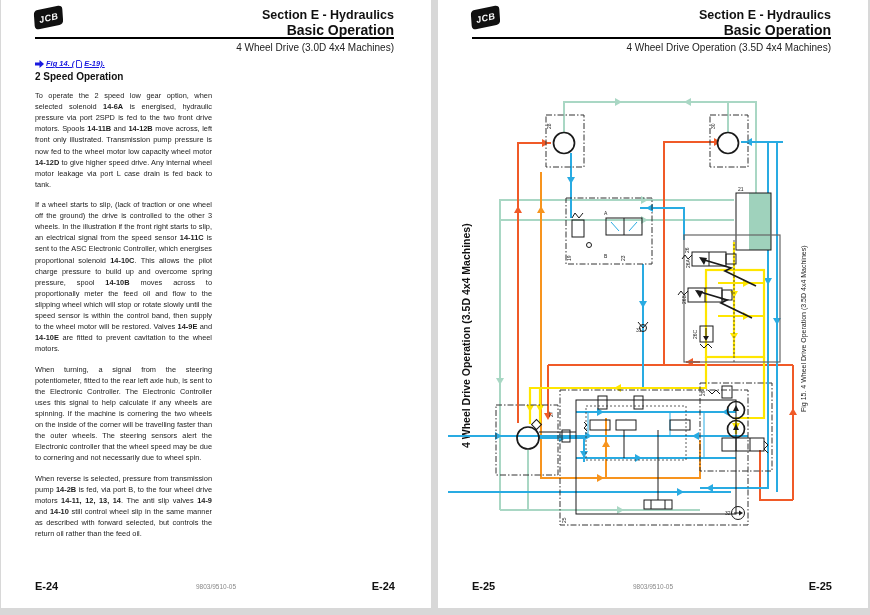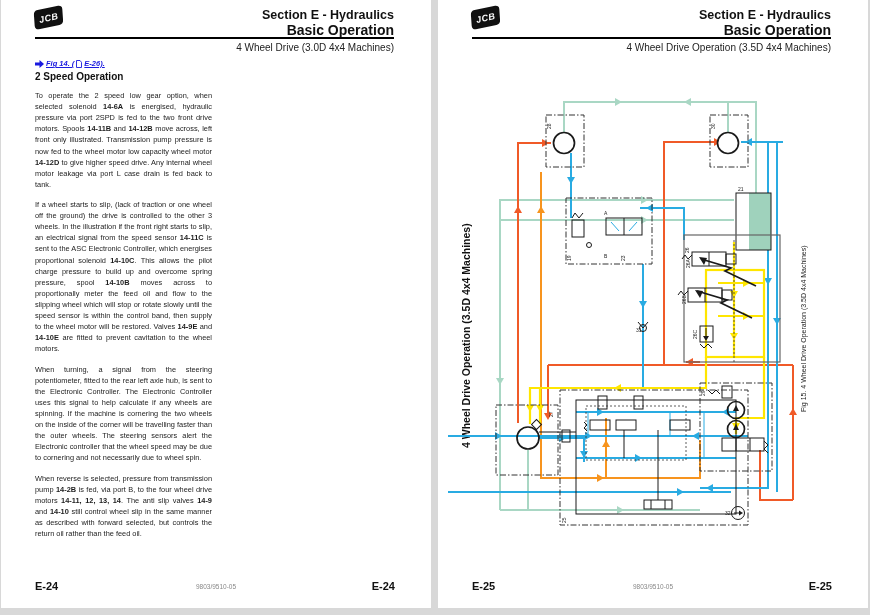--- a/index.html
+++ b/index.html
@@ -79,21 +79,21 @@
     <div class="hdr-line">4 Wheel Drive (3.0D 4x4 Machines)</div>
 
     <div class="figlink">
       <svg width="9" height="8" viewBox="0 0 9 8">
         <polygon points="0,2.5 4.5,2.5 4.5,0 9,4 4.5,8 4.5,5.5 0,5.5" fill="#1a1adf"></polygon>
       </svg>
       <span>Fig 14. (</span>
       <svg width="6" height="8" viewBox="0 0 6 8">
         <path d="M0.5,0.5 h3.5 l1.5,1.8 v5.2 h-5 z" fill="none" stroke="#1a1adf" stroke-width="0.9"></path>
       </svg>
-      <span>E-26).</span>
+      <span>E-19).</span>
     </div>
 
     <div class="h2speed">2 Speed Operation</div>
 
     <div class="bodycol">
         <p><span>To operate the 2 speed low gear option, when selected solenoid </span><span class="b">14-6A</span><span> is energised, hydraulic pressure via port 2SPD is fed to the two front drive motors. Spools </span><span class="b">14-11B</span><span> and </span><span class="b">14-12B</span><span> move across, left front only illustrated. Transmission pump pressure is now fed to the wheel motor low capacity wheel motor </span><span class="b">14-12D</span><span> to give higher speed drive. Any internal wheel motor leakage via port L case drain is fed back to tank.</span></p>
         <p><span>If a wheel starts to slip, (lack of traction or one wheel off the ground) the drive is controlled to the other 3 wheels. In the illustration if the front right starts to slip, an electrical signal from the speed sensor </span><span class="b">14-11C</span><span> is sent to the ASC Electronic Controller, which energises proportional solenoid </span><span class="b">14-10C</span><span>. This allows the pilot charge pressure to build up and overcome spring pressure, spool </span><span class="b">14-10B</span><span> moves across to proportionally meter the feed oil and flow to the slipping wheel which will stop or rotate slowly until the speed sensor is within the control band, then supply to the wheel motor will be restored. Valves </span><span class="b">14-9E</span><span> and </span><span class="b">14-10E</span><span> are fitted to prevent cavitation to the wheel motors.</span></p>
         <p><span>When turning, a signal from the steering potentiometer, fitted to the rear left axle hub, is sent to the Electronic Controller. The Electronic Controller uses this signal to help calculate if any wheels are spinning. If the machine is cornering the two wheels on the inside of the corner will be travelling faster than the outer wheels. The steering sensors alert the Electronic controller that the wheel speed may be due to cornering and not necessarily due to wheel spin.</span></p>
         <p><span>When reverse is selected, pressure from transmission pump </span><span class="b">14-2B</span><span> is fed, via port B, to the four wheel drive motors </span><span class="b">14-11, 12, 13, 14</span><span>. The anti slip valves </span><span class="b">14-9</span><span> and </span><span class="b">14-10</span><span> still control wheel slip in the same manner as described with forward selected, but controls the return oil rather than the feed oil.</span></p>
       </div>

